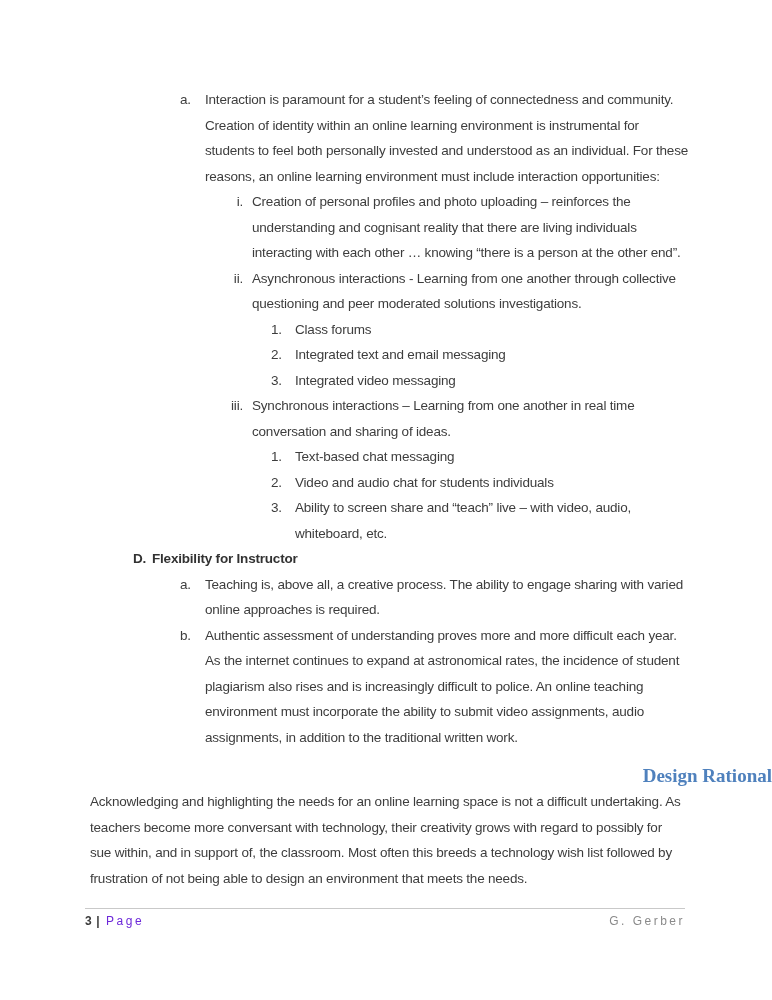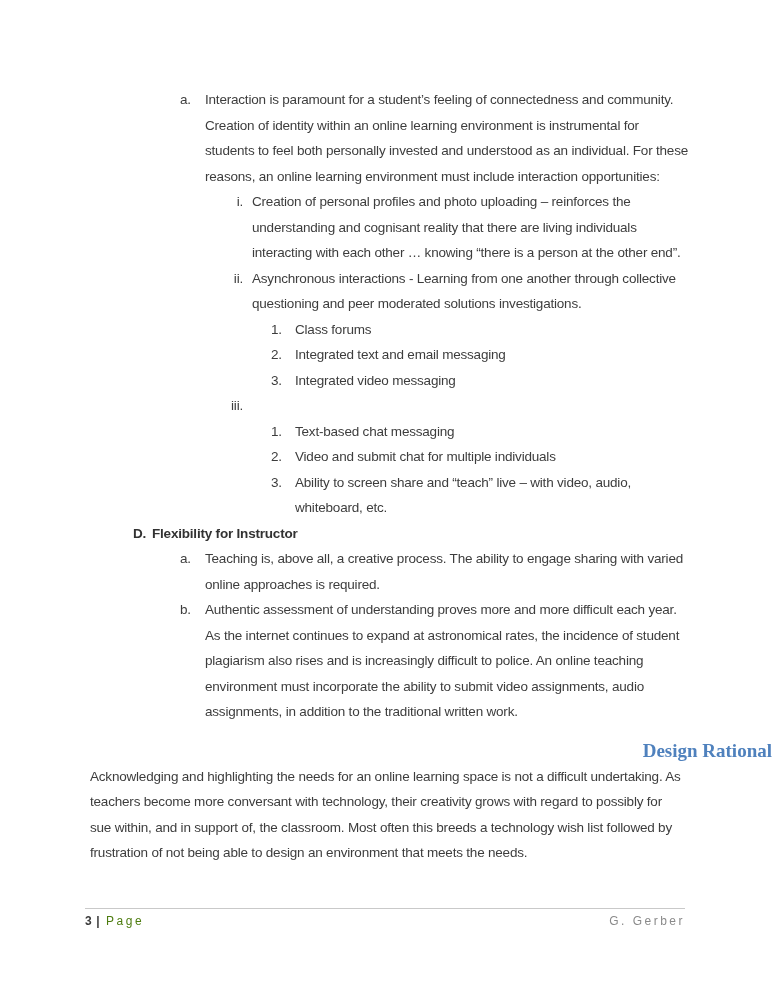--- a/index.html
+++ b/index.html
@@ -105,29 +105,31 @@
       <span class="m">2.</span>
       <span class="t">Integrated text and email messaging</span>
     </div>
     <div class="row lvl-n">
       <span class="m">3.</span>
       <span class="t">Integrated video messaging</span>
     </div>
 
     <div class="row lvl-i">
       <span class="m">iii.</span>
+      <span class="t">Synchronous interactions – Learning from one another in real time
+conversation and sharing of ideas.</span>
     </div>
 
     <div class="row lvl-n">
       <span class="m">1.</span>
       <span class="t">Text-based chat messaging</span>
     </div>
     <div class="row lvl-n">
       <span class="m">2.</span>
-      <span class="t">Video and submit chat for multiple individuals</span>
+      <span class="t">Video and audio chat for students individuals</span>
     </div>
     <div class="row lvl-n">
       <span class="m">3.</span>
       <span class="t">Ability to screen share and “teach” live – with video, audio,
 whiteboard, etc.</span>
     </div>
 
     <div class="row lvl-D">
       <span class="m">D.</span>
       <span class="t">Flexibility for Instructor</span>
@@ -150,16 +152,16 @@
     <div class="h2" style="color: rgb(79, 129, 189);">Design Rational</div>
 
     <div class="body-par">Acknowledging and highlighting the needs for an online learning space is not a difficult undertaking.  As
 teachers become more conversant with technology, their creativity grows with regard to possibly for
 sue within, and in support of, the classroom.  Most often this breeds a technology wish list followed by
 frustration of not being able to design an environment that meets the needs.</div>
 
   </div>
 
   <div class="footer">
-    <span class="f-left"><span class="pgnum">3</span><span class="pgsep">|</span><span class="pgword" style="color: #4d7c0f;">Page</span></span>
+    <span class="f-left"><span class="pgnum">3</span><span class="pgsep">|</span><span class="pgword" style="color: #6d28d9;">Page</span></span>
     <span class="f-right" style="color: rgb(138, 138, 138);">G. Gerber</span>
   </div>
 </div>
 
 </body></html>

